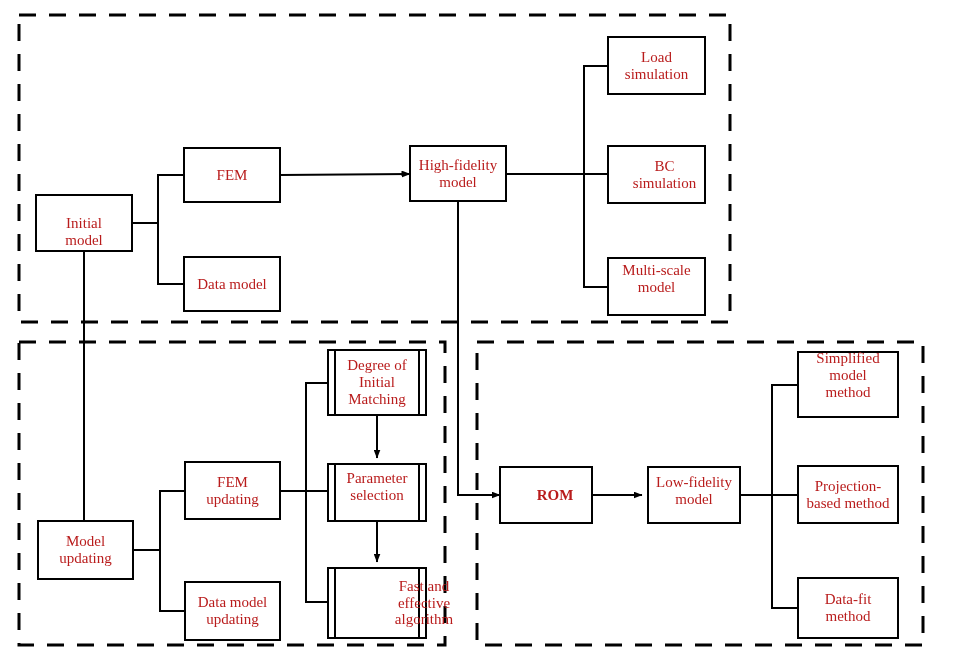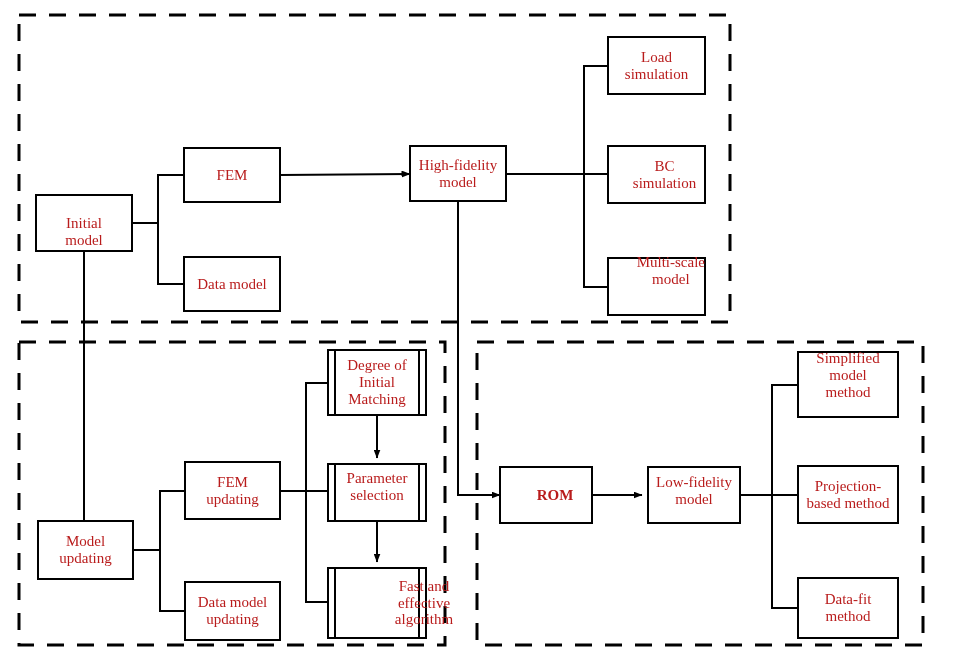--- a/index.html
+++ b/index.html
@@ -147,21 +147,21 @@
           <span>Load</span>
           <span>simulation</span>
         </div>
       </div>
       <div class="node-label" style="left: 608px; top: 146px; width: 97px; height: 57px; margin-left: 8px;">
         <div>
           <span>BC</span>
           <span>simulation</span>
         </div>
       </div>
-      <div class="node-label" style="left: 608px; top: 242px; width: 97px; height: 57px; justify-content: flex-end;">
+      <div class="node-label" style="left: 608px; top: 250px; width: 97px; height: 57px;">
         <div>
           <span>Multi-scale</span>
           <span>model</span>
         </div>
       </div>
       <div class="node-label" style="left: 38px; top: 521px; width: 95px; height: 58px;">
         <div>
           <span>Model</span>
           <span>updating</span>
         </div>

